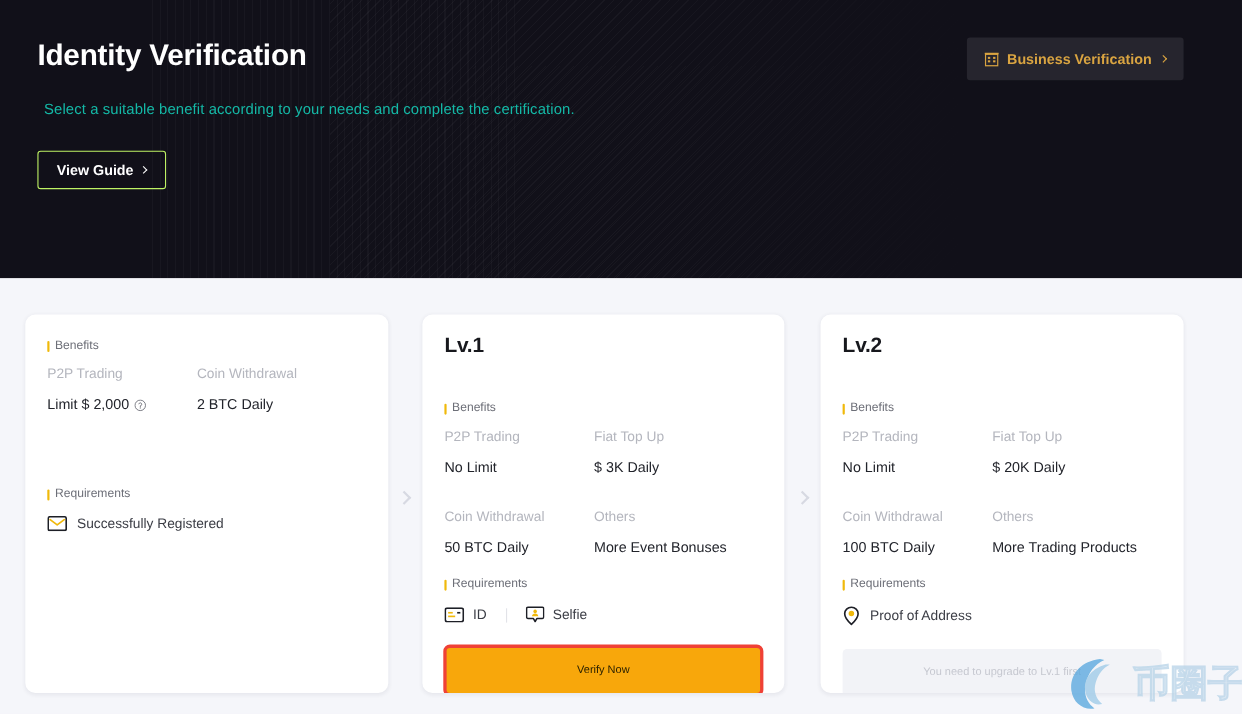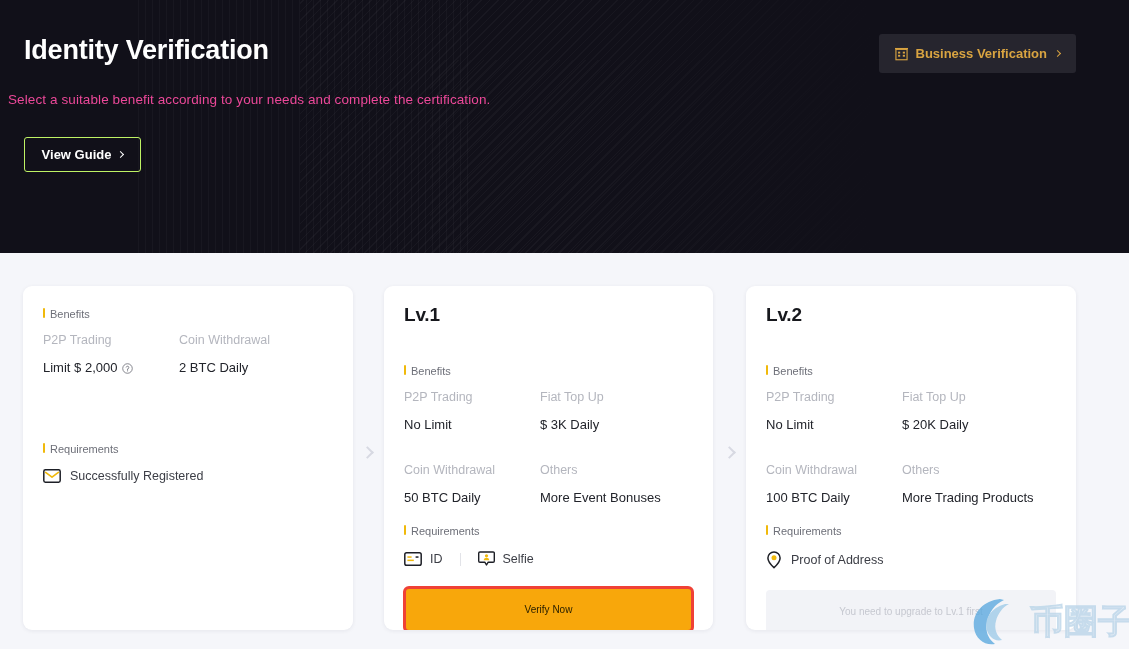--- a/index.html
+++ b/index.html
@@ -13,20 +13,21 @@
     -webkit-font-smoothing: antialiased;
   }
 
   
   .hero {
     position: relative;
     width: 1129px;
     height: 253px;
     background: #111019;
     overflow: hidden;
+    padding-left: 10px;
   }
   .hero-vstripes {
     position: absolute;
     left: 138px; top: 0; width: 330px; height: 253px;
     background: repeating-linear-gradient(
       90deg,
       rgba(255,255,255,0.030) 0px,
       rgba(255,255,255,0.030) 1px,
       rgba(255,255,255,0) 1px,
       rgba(255,255,255,0) 7px);
@@ -67,23 +68,23 @@
   .hero-title {
     position: absolute;
     left: 24px; top: 35px;
     font-size: 27px;
     font-weight: bold;
     color: #ffffff;
     letter-spacing: -0.2px;
   }
   .hero-sub {
     position: absolute;
-    left: 8px; top: 92px;
+    left: 30px; top: 92px;
     font-size: 13.5px;
-    color: #ec4899;
+    color: #14b8a6;
     letter-spacing: 0.1px;
   }
   .view-guide-btn {
     position: absolute;
     left: 24px; top: 137px;
     width: 117px; height: 35px;
     border: 1px solid #bef264;
     border-radius: 3px;
     background: transparent;
     color: #ffffff;
@@ -174,21 +175,21 @@
     display: flex; align-items: center; justify-content: center;
   }
   .verified-badge svg { display: block; }
 
   .card-body { padding: 0 20px; position: relative; }
 
   .sec-label {
     font-size: 11px;
     color: #6d6f78;
     display: flex;
-    align-items: flex-start;
+    align-items: flex-end;
     gap: 5px;
     margin-top: 22px;
   }
   .sec-bar {
     display: inline-block;
     width: 2px; height: 10px;
     background: #f0b90b;
     border-radius: 1px;
   }
 

